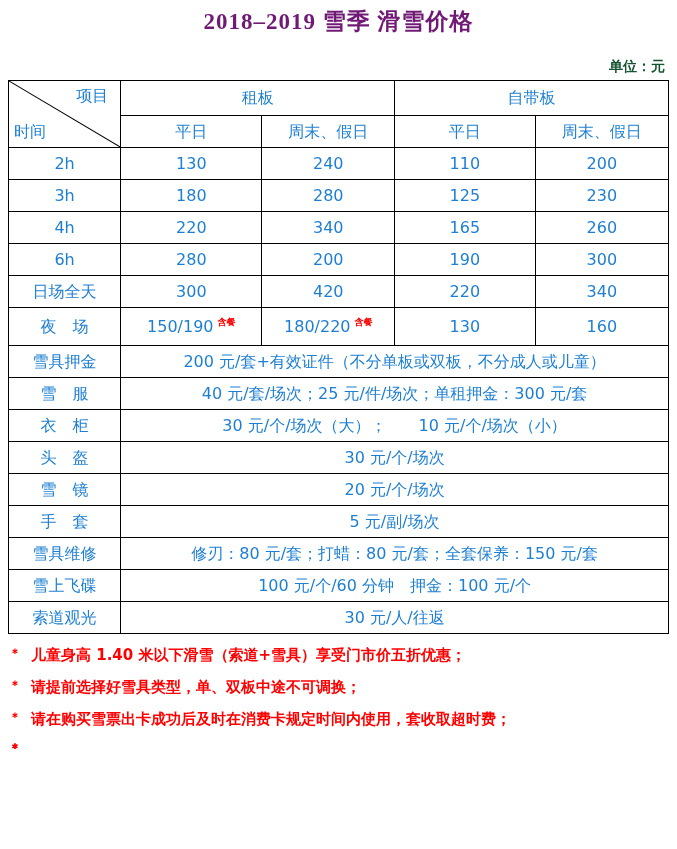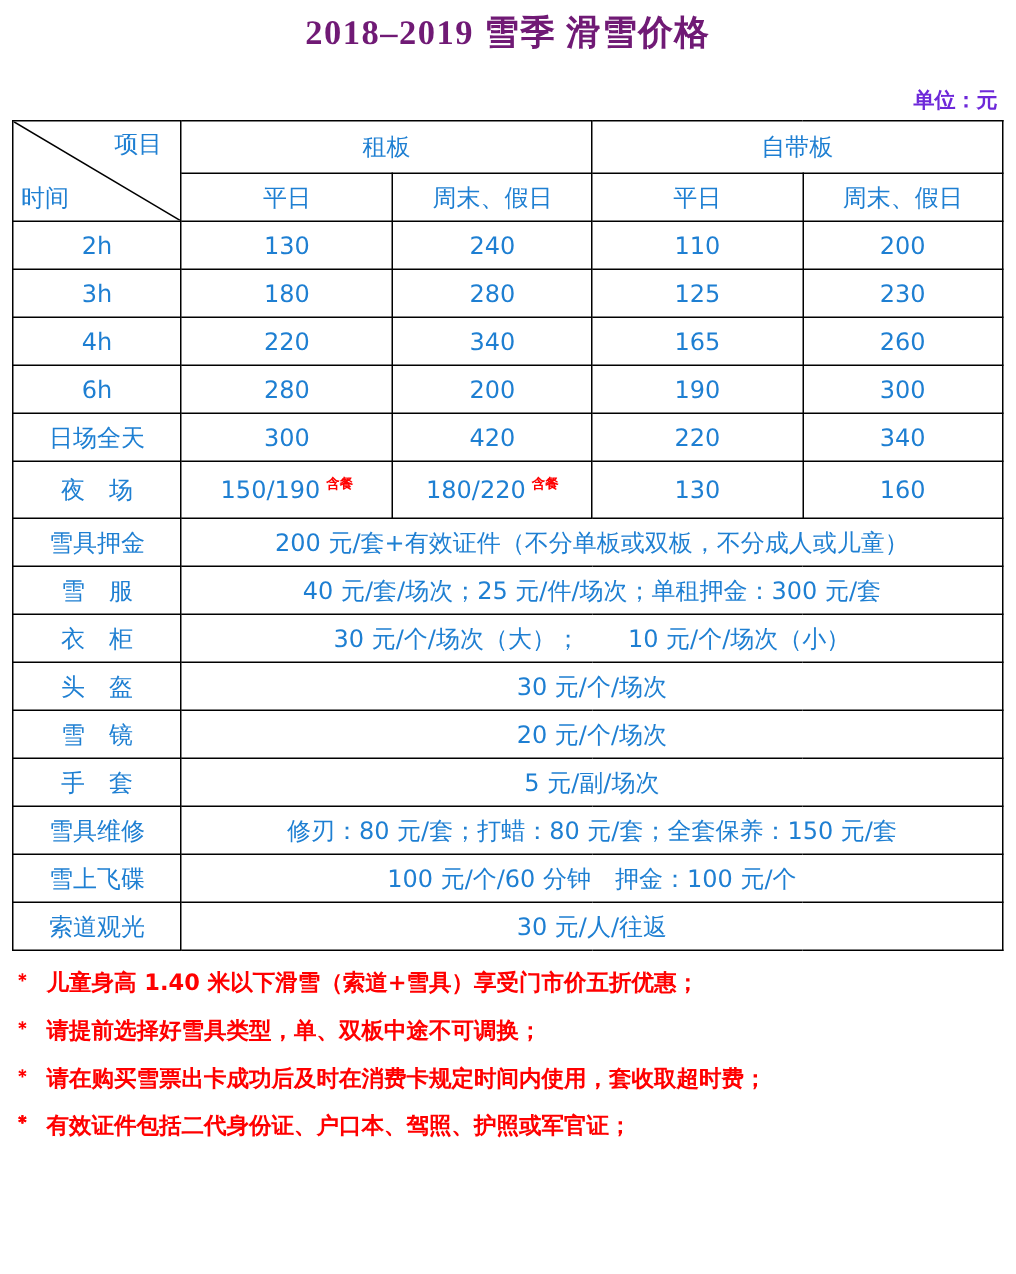--- a/index.html
+++ b/index.html
@@ -7,21 +7,21 @@
     width:677px;height:849px;background:#ffffff;overflow:hidden;
     font-family:"DejaVu Sans",sans-serif;
   }
   .page-title{
     margin:6px 0 0 0;text-align:center;
     font-family:"Liberation Serif","DejaVu Serif",serif;
     font-weight:bold;font-size:23px;color:#701a75;letter-spacing:1px;
   }
   .unit-label{
     margin:21px 12px 4px 0;text-align:right;
-    font-weight:bold;font-size:14px;color:#6d28d9;
+    font-weight:bold;font-size:14px;color:#14532d;
   }
   table.price-table{
     margin:0 auto;border-collapse:collapse;table-layout:fixed;
     width:661px;
   }
   table.price-table td{
     border:1px solid #000000;
     color:#1e7fd2;font-size:16px;line-height:1.25;
     text-align:center;vertical-align:middle;padding:4px 3px;
   }
@@ -178,16 +178,16 @@
   <div class="footnote">
     <span class="mark">＊</span><span>请在购买雪票出卡成功后及时在消费卡规定时间内使用，套收取超时费；</span>
   </div>
   <div class="footnote">
     <span class="mark">＊</span>
   </div>
   <div class="footnote">
     <span class="mark">＊</span>
   </div>
   <div class="footnote">
-    <span class="mark">＊</span><span>有效证件包括二代身份证、户口本、驾照、护照或军官证；</span>
+    <span class="mark">＊</span>
   </div>
 
 </div>
 
 </body></html>

